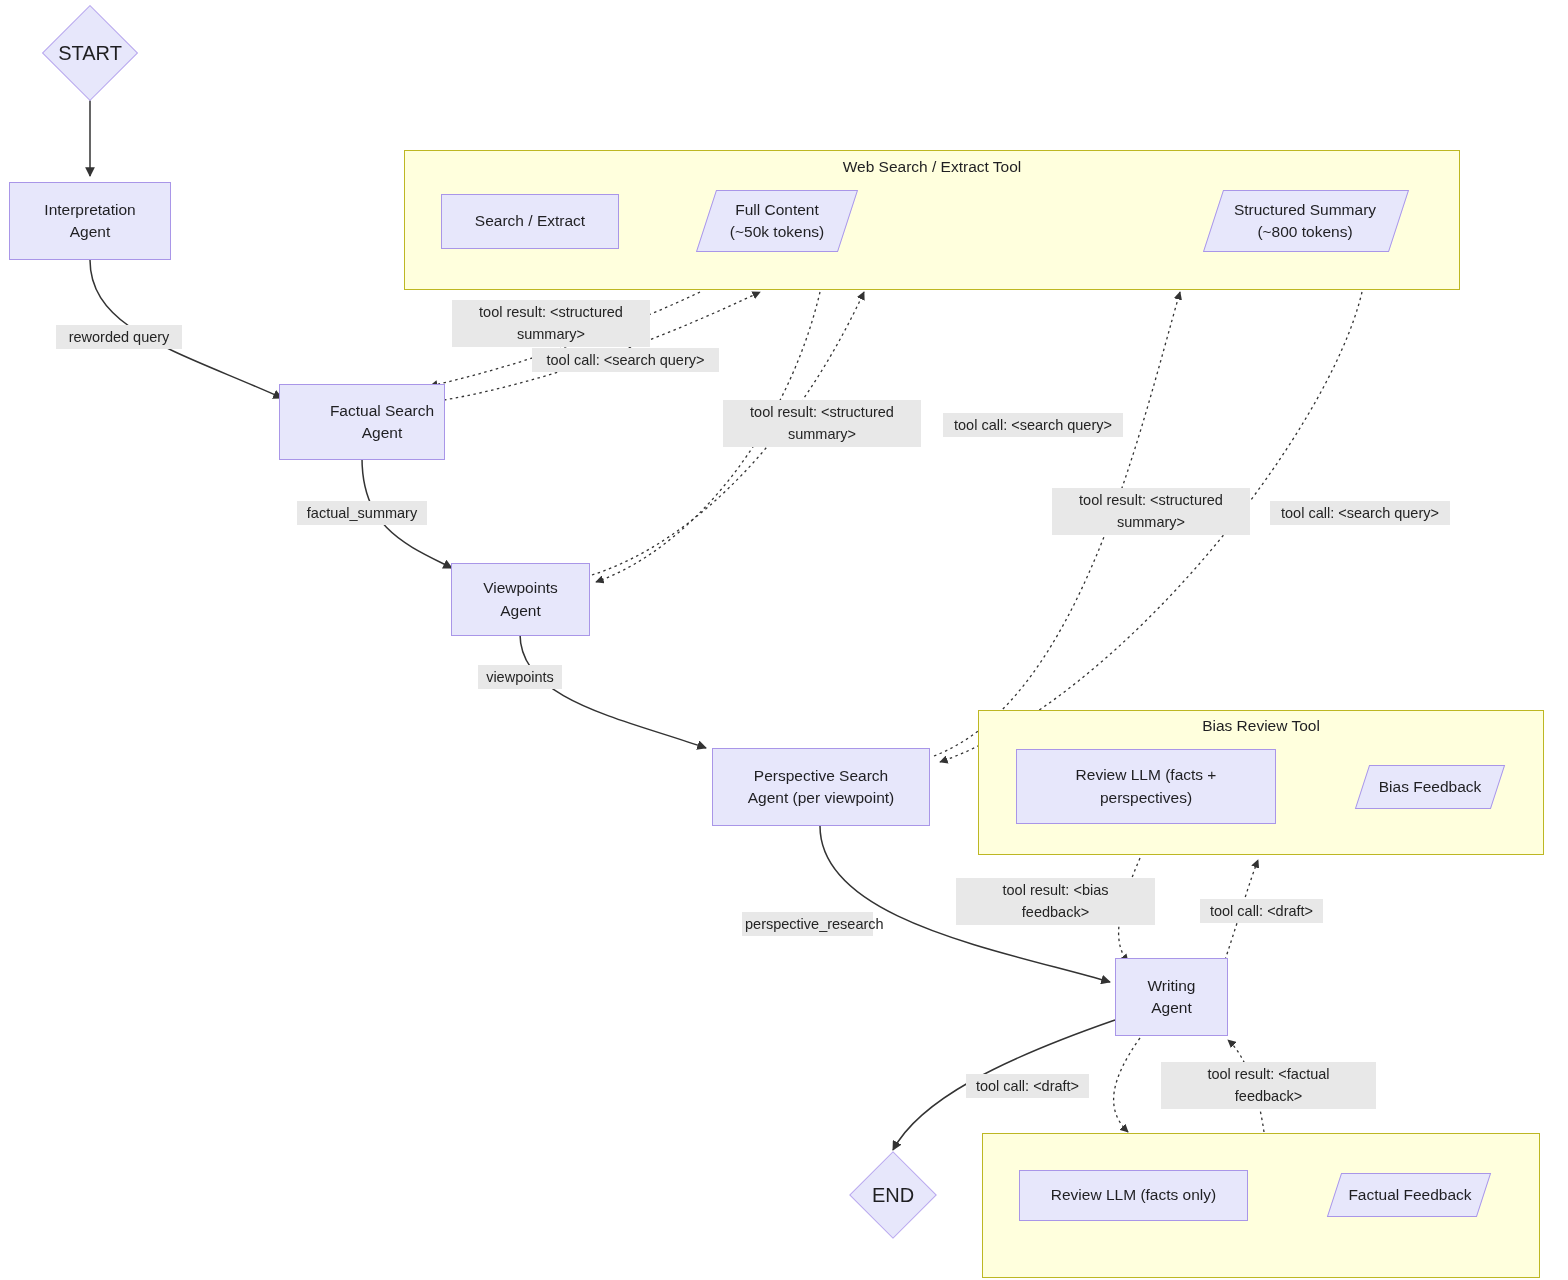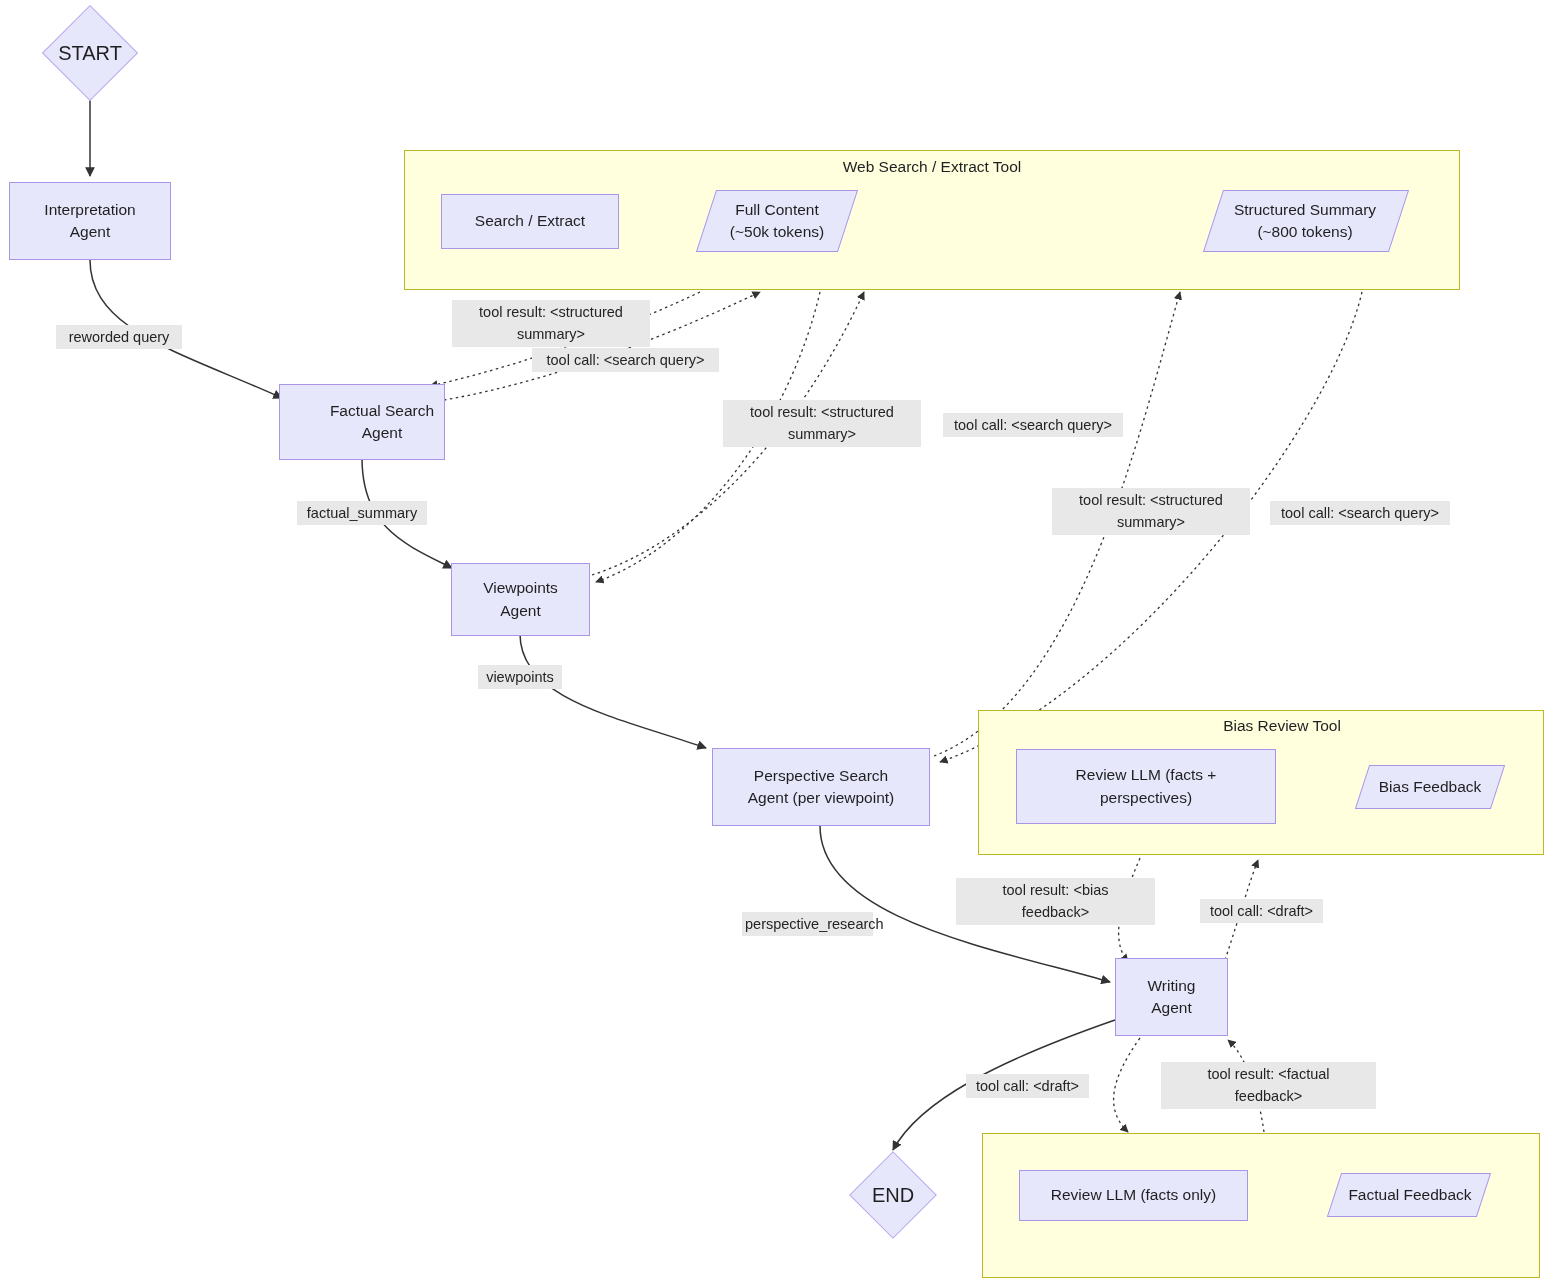--- a/index.html
+++ b/index.html
@@ -179,21 +179,21 @@
   <div class="para" style="left:706px; top:190px; width:142px; height:62px;"></div>
   <div class="para-text" style="left:700px; top:190px; width:154px; height:62px;">Full Content
 (~50k tokens)</div>
 
 
   <div class="para" style="left:1213px; top:190px; width:186px; height:62px;"></div>
   <div class="para-text" style="left:1205px; top:190px; width:200px; height:62px;">Structured Summary
 (~800 tokens)</div>
 
   <div class="subgraph" style="left:978px; top:710px; width:566px; height:145px;"></div>
-  <div class="subgraph-title" style="left:978px; top:717px; width:566px;padding-left:21px;">Bias Review Tool</div>
+  <div class="subgraph-title" style="left:978px; top:717px; width:566px;">Bias Review Tool</div>
 
   <div class="node" style="left:1016px; top:749px; width:260px; height:75px;">
     <span class="lbl">Review LLM (facts +
 perspectives)</span>
   </div>
 
   <div class="para" style="left:1362px; top:765px; width:136px; height:44px;"></div>
   <div class="para-text" style="left:1356px; top:765px; width:148px; height:44px;">Bias Feedback</div>
 
   <div class="subgraph" style="left:982px; top:1133px; width:558px; height:145px;"></div>

